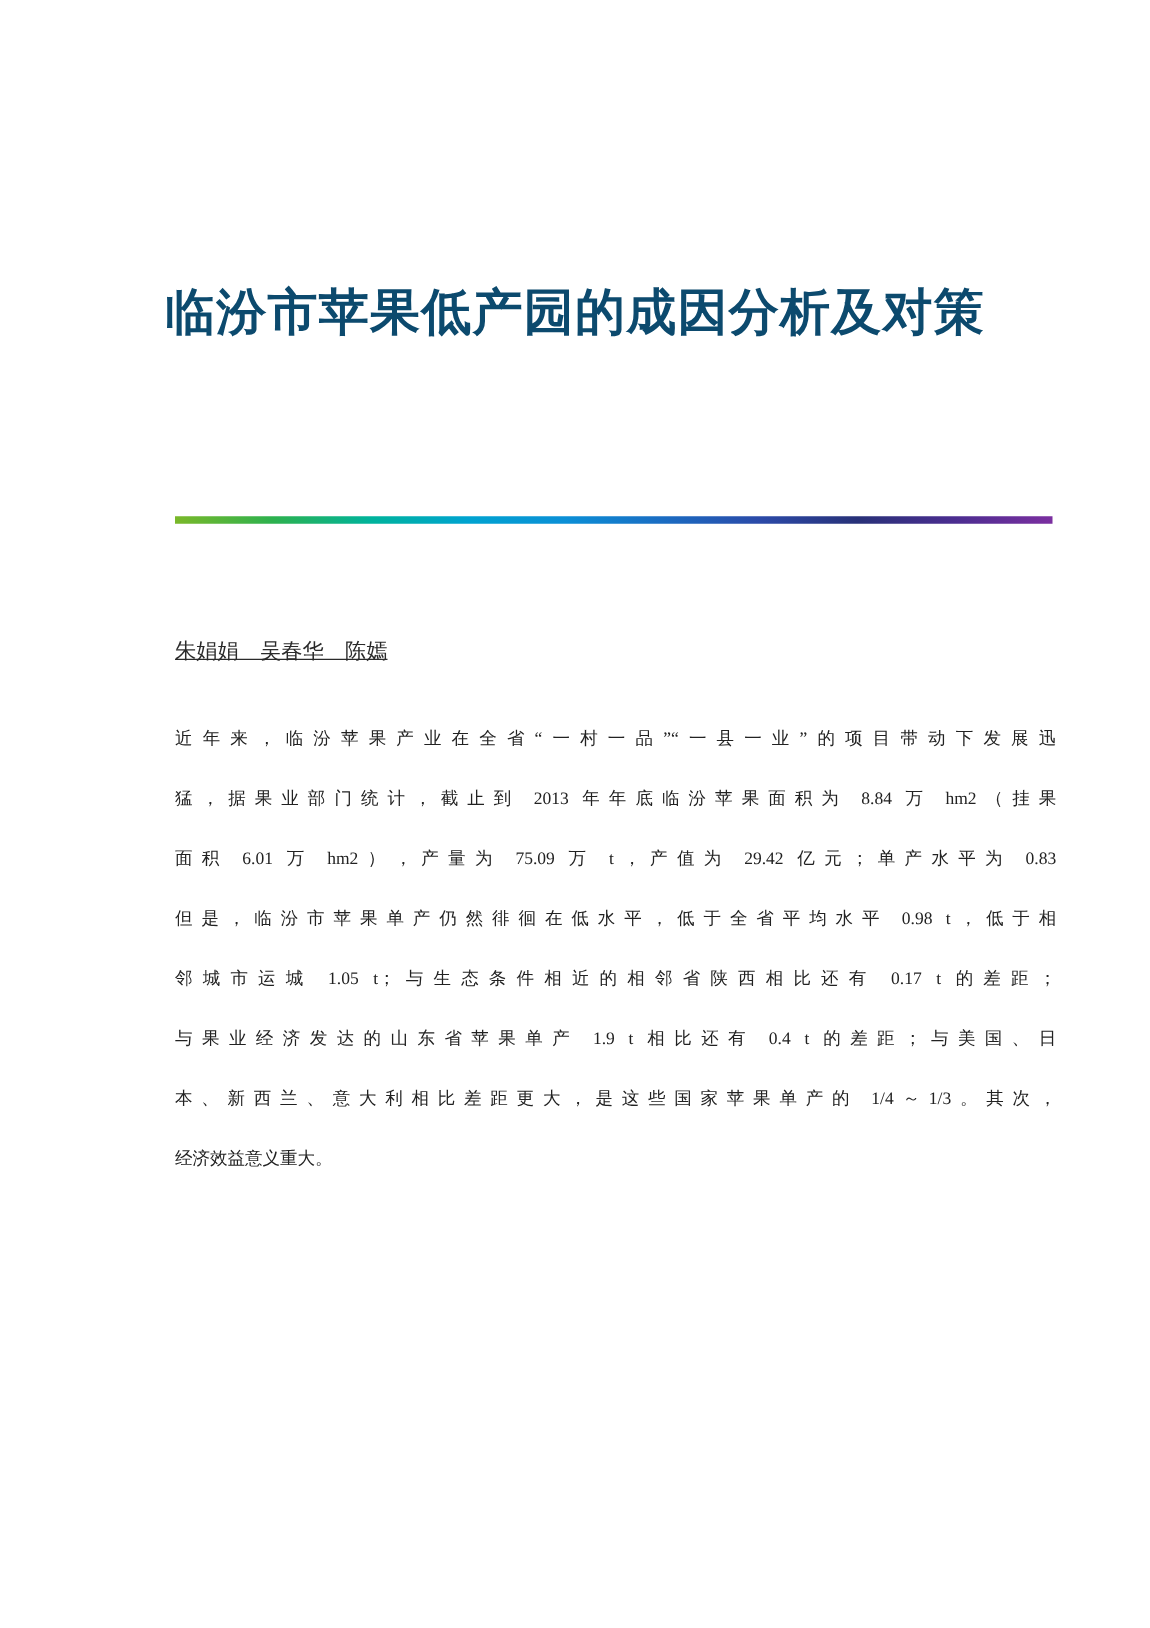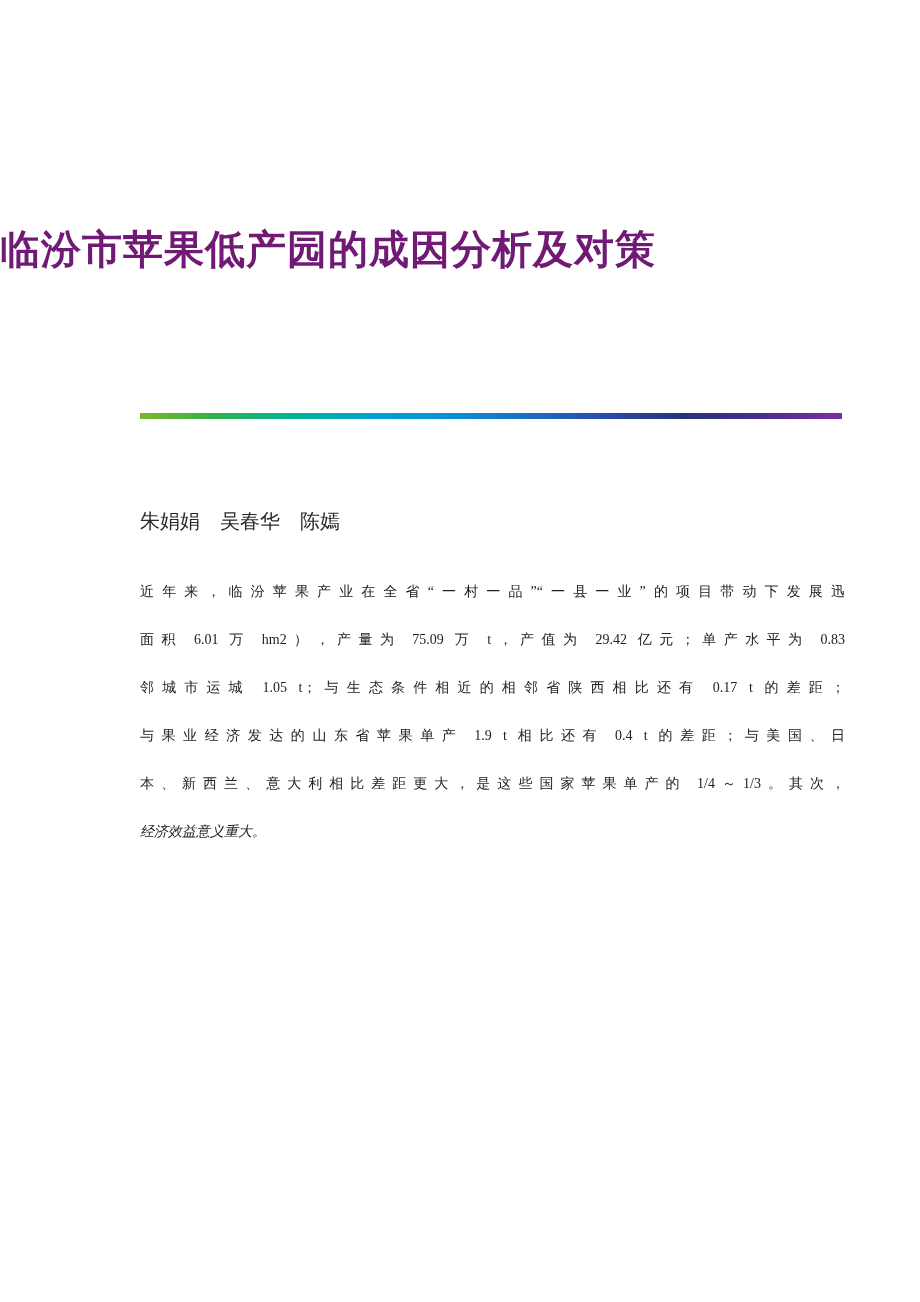--- a/index.html
+++ b/index.html
@@ -16,76 +16,79 @@
     overflow: hidden;
   }
   .page {
     width: 920px;
     height: 1302px;
     background: #ffffff;
   }
   .doc-title {
     margin-top: 226px;
     width: 920px;
+    text-align: center;
     font-size: 40px;
     line-height: 48px;
     font-weight: 600;
     letter-spacing: 1px;
-    color: #701a75;
+    color: #0c4a6e;
     white-space: nowrap;
   }
   .divider {
     margin-top: 139px;
     margin-left: 140px;
     width: 702px;
     height: 6px;
     
     background: linear-gradient(to right, #7ab829, #7b2fa0);
   }
   .authors {
     margin-top: 90px;
     margin-left: 140px;
-    font-size: 20px;
+    font-size: 17px;
     line-height: 24px;
     color: #2a2a2a;
     white-space: pre;
+    text-decoration: underline;
   }
   .body-text {
     margin-top: 35px;
     margin-left: 140px;
     width: 705px;
     font-size: 14px;
     color: #222222;
   }
   .body-line {
     height: 48px;
     line-height: 48px;
     text-align: justify;
     text-align-last: justify;
     white-space: normal;
   }
   .body-line.last {
     text-align: left;
     text-align-last: left;
-    font-style: italic;
   }
 </style>
 </head>
 <body>
 
 <div class="page">
 
   <div class="doc-title">临汾市苹果低产园的成因分析及对策</div>
 
   <div class="divider" style="background: linear-gradient(to right, rgb(122, 184, 41), rgb(45, 177, 78), rgb(0, 179, 155), rgb(0, 163, 208), rgb(11, 143, 214), rgb(26, 108, 194), rgb(43, 74, 168), rgb(40, 49, 120), rgb(75, 45, 144), rgb(123, 47, 160));"></div>
 
   <div class="authors">朱娟娟　吴春华　陈嫣</div>
 
   <div class="body-text">
     <div class="body-line">近年来，临汾苹果产业在全省“一村一品”“一县一业”的项目带动下发展迅</div>
+    <div class="body-line">猛，据果业部门统计，截止到 2013 年年底临汾苹果面积为 8.84 万 hm2（挂果</div>
     <div class="body-line">面积 6.01 万 hm2），产量为 75.09 万 t，产值为 29.42 亿元；单产水平为 0.83</div>
+    <div class="body-line">但是，临汾市苹果单产仍然徘徊在低水平，低于全省平均水平 0.98 t，低于相</div>
     <div class="body-line">邻城市运城 1.05 t；与生态条件相近的相邻省陕西相比还有 0.17 t 的差距；</div>
     <div class="body-line">与果业经济发达的山东省苹果单产 1.9 t 相比还有 0.4 t 的差距；与美国、日</div>
     <div class="body-line">本、新西兰、意大利相比差距更大，是这些国家苹果单产的 1/4～1/3。其次，</div>
     <div class="body-line last">经济效益意义重大。</div>
   </div>
 
 </div>
 
 </body></html>

